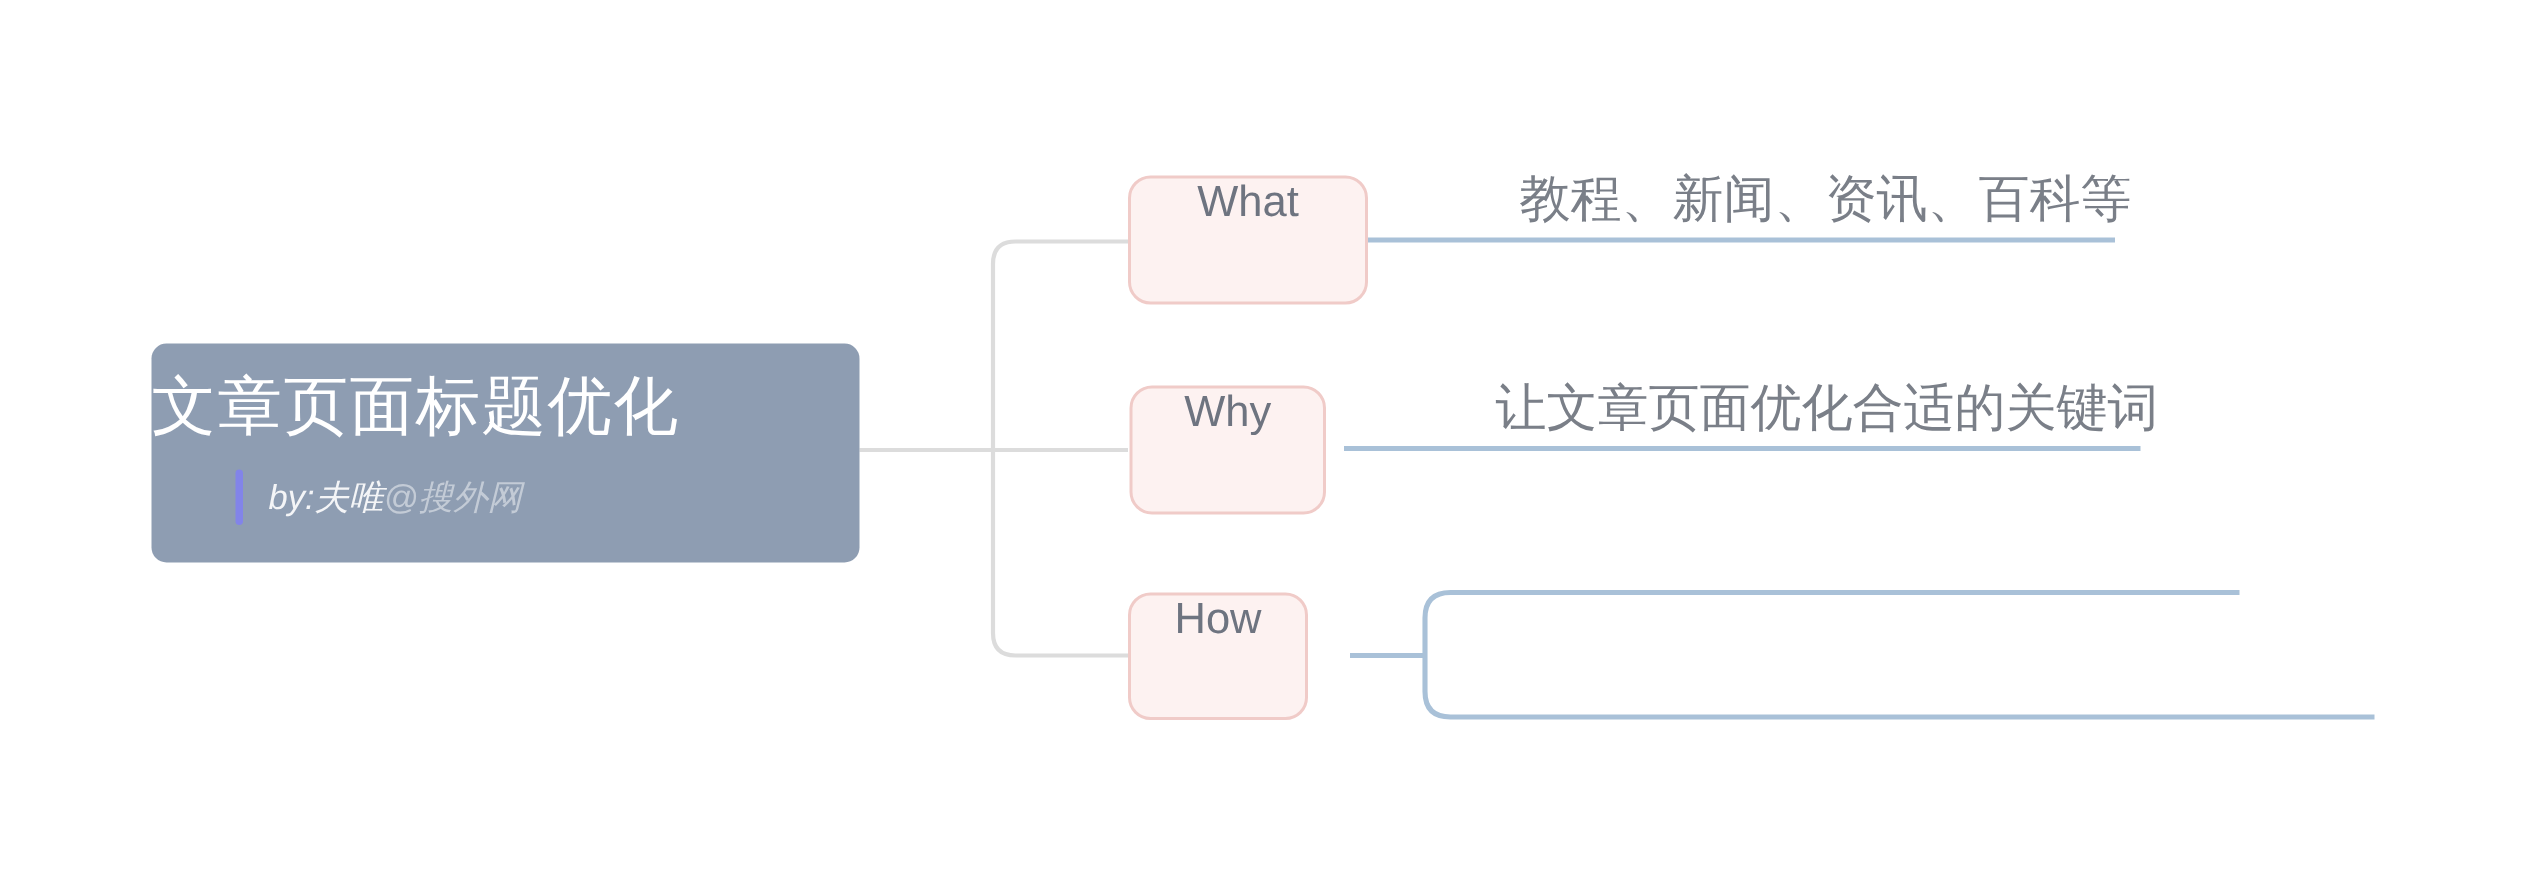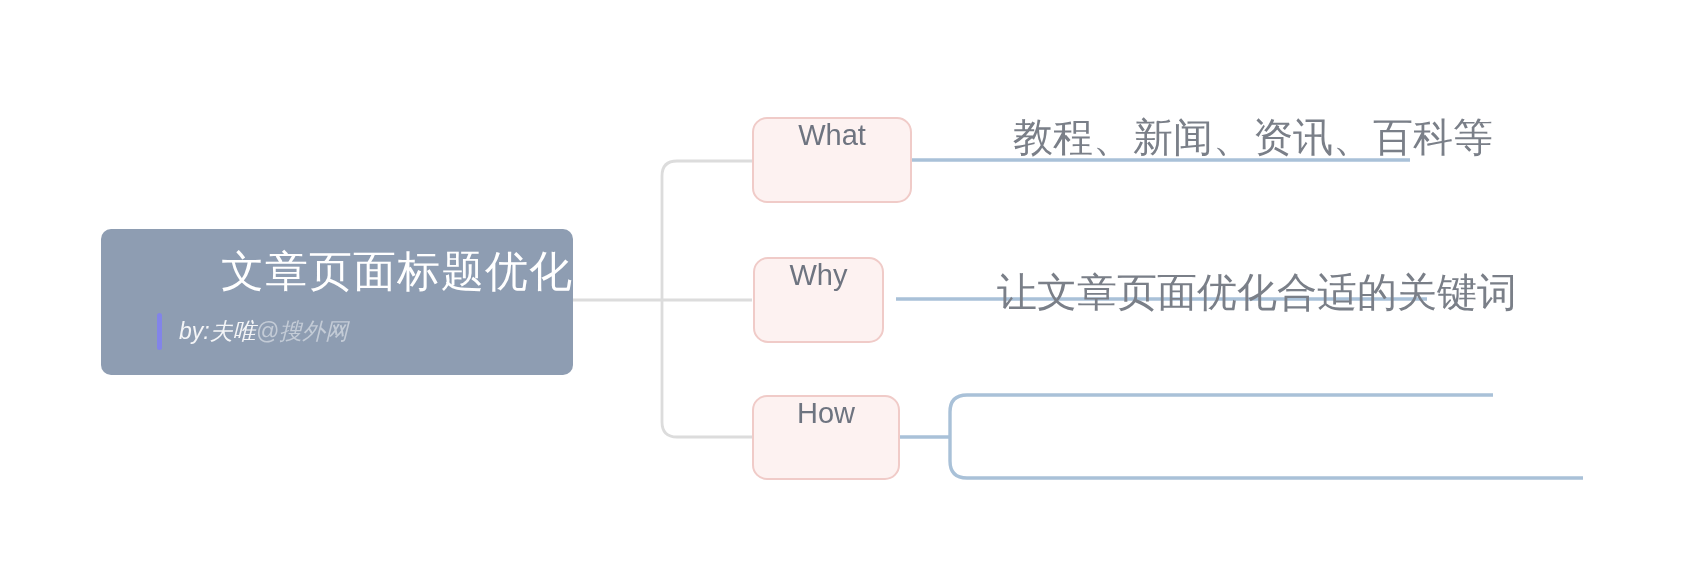--- a/index.html
+++ b/index.html
@@ -39,27 +39,26 @@
   .root-node {
     position: absolute;
     left: 101px; top: 229px;
     width: 472px; height: 146px;
     background: var(--root-bg);
     border-radius: 10px;
     cursor: default;
   }
   .root-title {
     margin-top: 16px;
-    text-align: right;
+    text-align: left;
     font-size: 43px;
     line-height: 52px;
     letter-spacing: 1px;
     color: var(--root-title);
     white-space: nowrap;
-    padding-left: 40px;
   }
   .byline-row {
     position: absolute;
     left: 56px; top: 84px;
     display: flex;
     align-items: center;
     font-style: italic;
   }
   .byline-bar {
     width: 5px; height: 37px;
@@ -77,31 +76,31 @@
     border: 2px solid var(--topic-border);
     border-radius: 15px;
     display: flex;
     justify-content: center;
     font-size: 29px;
     color: var(--topic-text);
     cursor: default;
   }
   #topic-what { left: 752px; top: 117px; width: 160px; height: 86px; }
   #topic-why  { left: 753px; top: 257px; width: 131px; height: 86px; }
-  #topic-how  { left: 752px; top: 395px; width: 148px; height: 85px; }
+  #topic-how  { left: 752px; top: 395px; width: 120px; height: 85px; }
 
   .leaf-topic {
     position: absolute;
-    font-size: 40px;
+    font-size: 34px;
     color: var(--leaf-text);
     white-space: nowrap;
     cursor: default;
   }
   #leaf-what-1 { left: 1013px; top: 110px; }
-  #leaf-why-1  { left: 997px;  top: 249px; margin-top: 16px; }
+  #leaf-why-1  { left: 997px;  top: 249px; }
   #leaf-how-1  { left: 1005px; top: 346px; }
   #leaf-how-2  { left: 1003px; top: 428px; }
 </style>
 </head>
 <body>
 
 <div class="canvas">
 
   <svg class="connectors" viewBox="0 0 1681 582" xmlns="http://www.w3.org/2000/svg">
 

